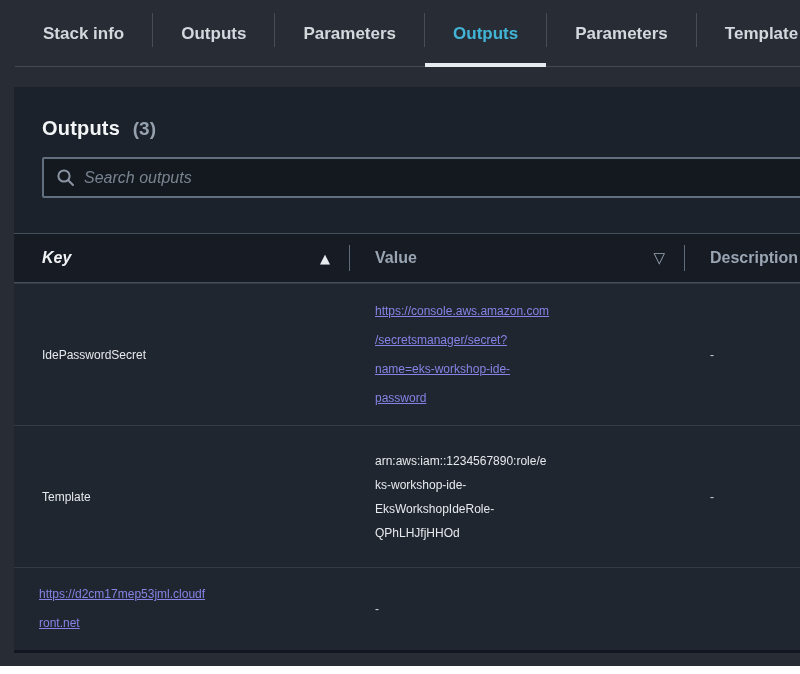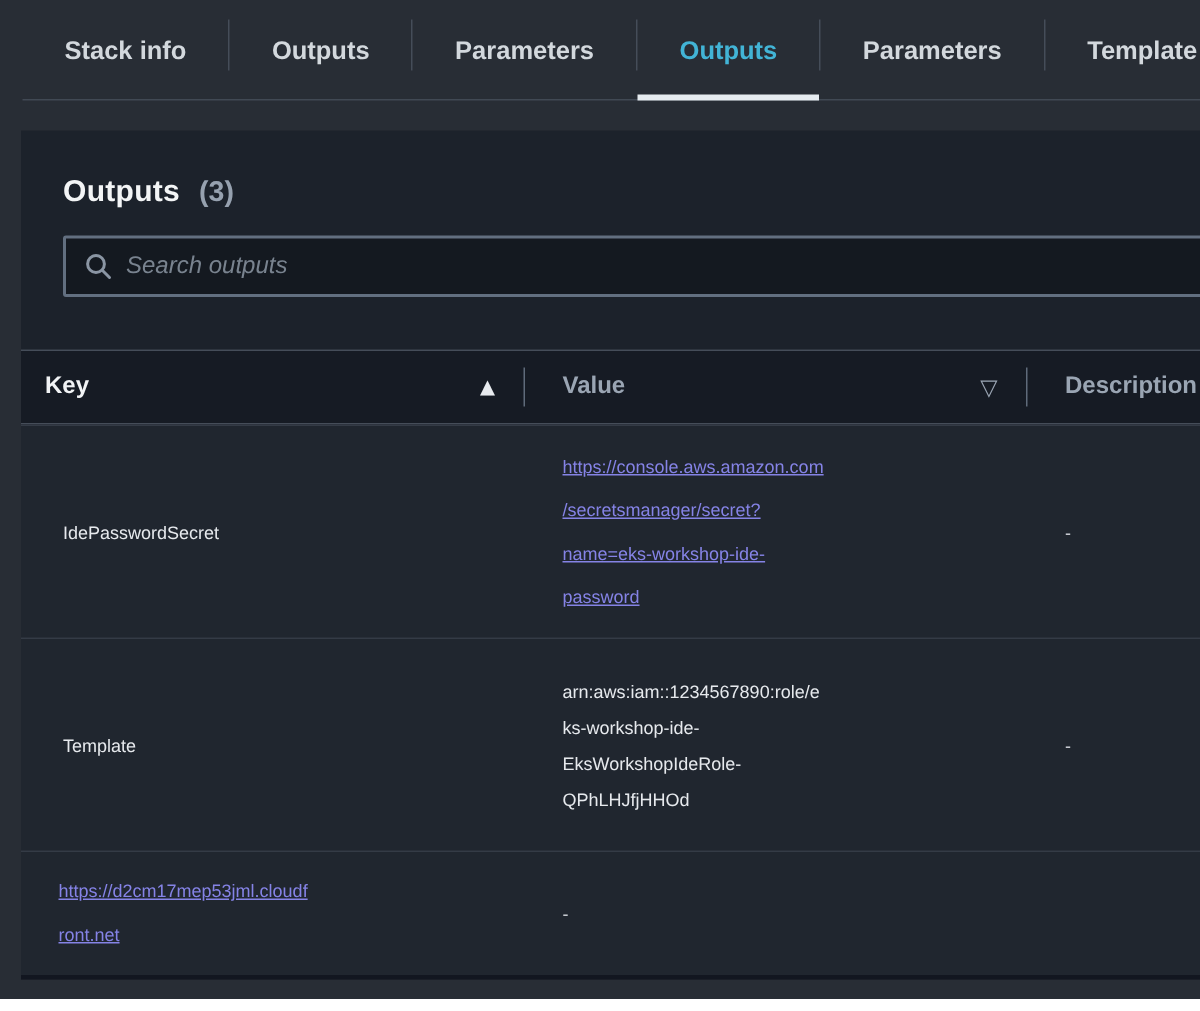--- a/index.html
+++ b/index.html
@@ -111,21 +111,21 @@
     height:50px;
   }
   .th{
     position:relative;
     display:flex; align-items:center;
     font-size:16px; font-weight:bold;
     color:#9aa5b3;
     cursor:pointer;
   }
   .th .col-label{ flex:1; }
-  .th-key{ padding:0 20px 0 16px; color:#f1f3f5; }
+  .th-key{ padding:0 20px 0 28px; color:#f1f3f5;font-style:italic; }
   .th-key .col-label{ color:#f1f3f5; }
   .th-value, .th-desc{ padding:0 20px 0 25px;gap:16px; }
   .th-key::after, .th-value::after{
     content:"";
     position:absolute;
     right:0; top:50%;
     transform:translateY(-50%);
     width:1px; height:26px;
     background:#5f6b7a;
   }

